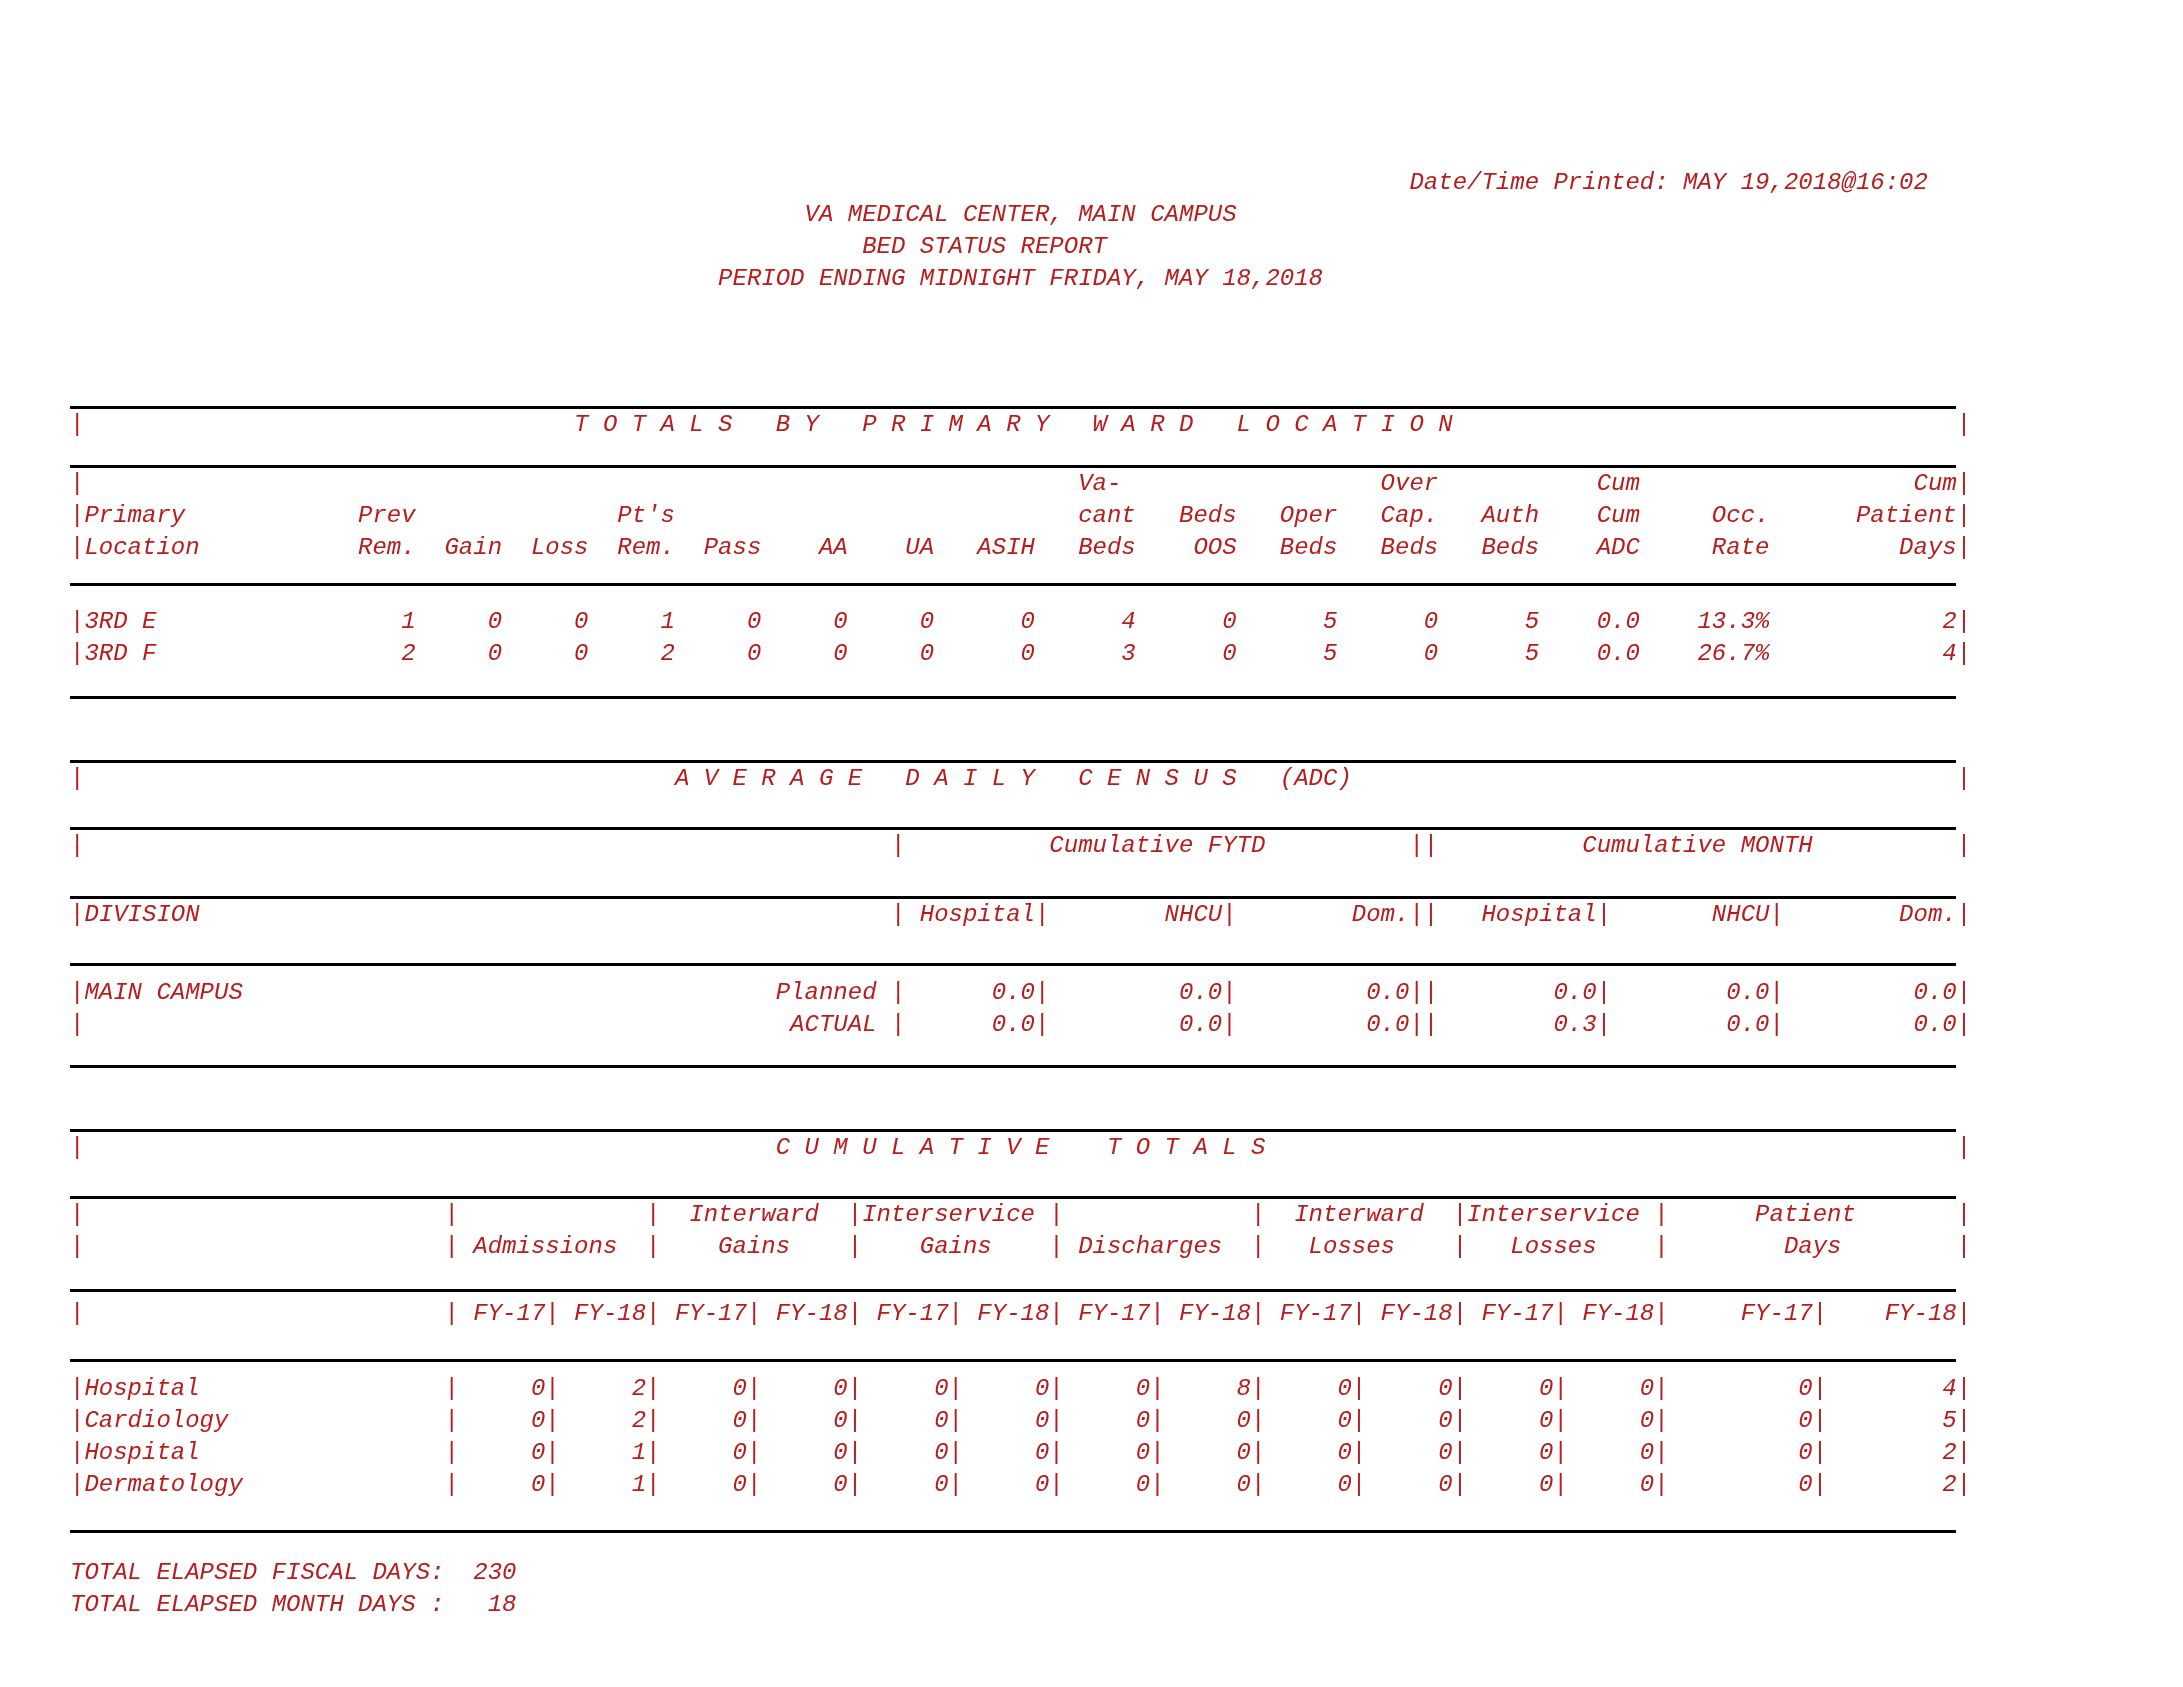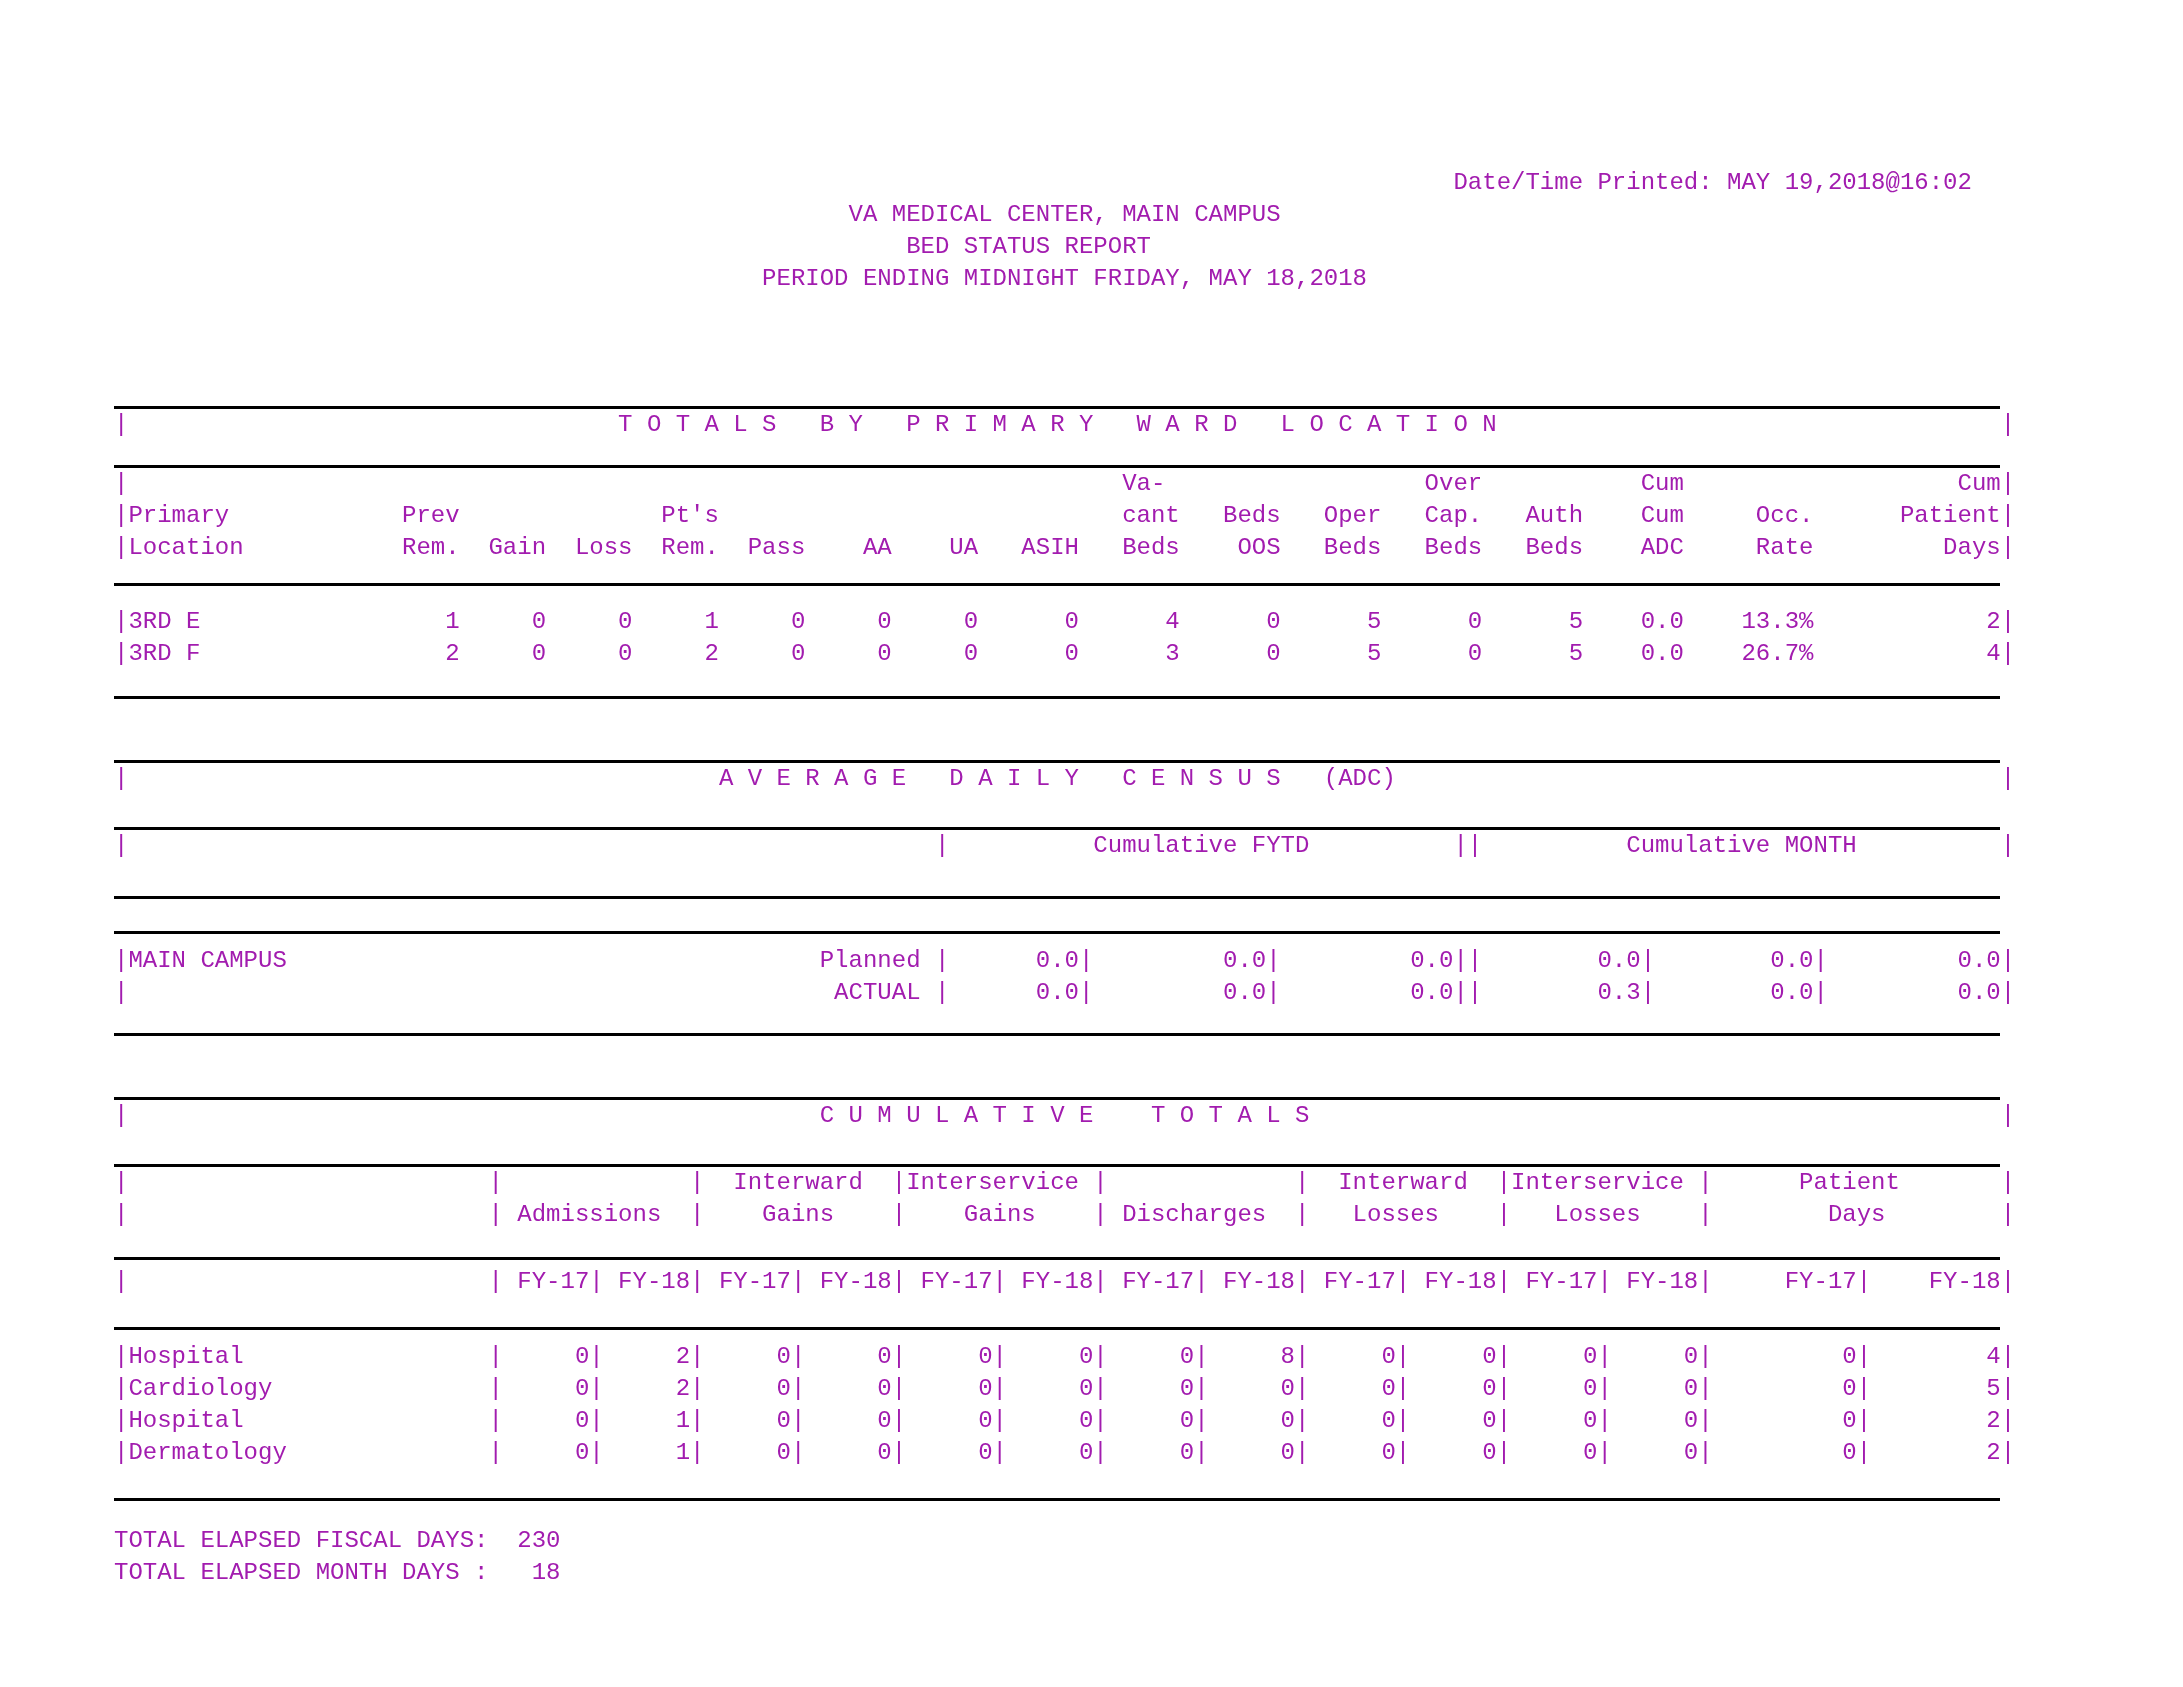--- a/index.html
+++ b/index.html
@@ -1,21 +1,22 @@
 <!DOCTYPE html>
 <html style="font-size:10.6px"><head>
 <meta charset="utf-8">
 <style>
   html,body{margin:0;padding:0;background:#ffffff;}
   body{width:2183px;height:1687px;box-sizing:border-box;overflow:hidden;}
   .report{
-    padding:167px 0 0 114px;
+    padding:167px 0 0 70px;
     font-family:"Liberation Mono","DejaVu Sans Mono",monospace;
     font-size:24px;
-    color:#a21caf;
+    color:#b91c1c;
+    font-style:italic;
   }
   .ln{height:32px;line-height:32px;white-space:pre;letter-spacing:0;}
   .rule{width:1886px;height:0;border-top:3.3px solid #000;}
   section,footer{display:block;}
 </style>
 </head>
 <body>
 
 <div class="report">
 
@@ -36,20 +37,21 @@
     <div class="ln">|3RD F                 2     0     0     2     0     0     0      0      3      0      5      0      5    0.0    26.7%            4|</div>
     <div class="rule" style="margin-top:26.5px"></div>
   </section>
 
   <section>
     <div class="rule" style="margin-top:61px"></div>
     <div class="ln">|                                         A V E R A G E   D A I L Y   C E N S U S   (ADC)                                          |</div>
     <div class="rule" style="margin-top:32px"></div>
     <div class="ln">|                                                        |          Cumulative FYTD          ||          Cumulative MONTH          |</div>
     <div class="rule" style="margin-top:34px"></div>
+    <div class="ln">|DIVISION                                                | Hospital|        NHCU|        Dom.||   Hospital|       NHCU|        Dom.|</div>
     <div class="rule" style="margin-top:32px"></div>
     <div class="ln" style="margin-top:10.6px">|MAIN CAMPUS                                     Planned |      0.0|         0.0|         0.0||        0.0|        0.0|         0.0|</div>
     <div class="ln">|                                                 ACTUAL |      0.0|         0.0|         0.0||        0.3|        0.0|         0.0|</div>
     <div class="rule" style="margin-top:24px"></div>
   </section>
 
   <section>
     <div class="rule" style="margin-top:61px"></div>
     <div class="ln">|                                                C U M U L A T I V E    T O T A L S                                                |</div>
     <div class="rule" style="margin-top:32px"></div>

